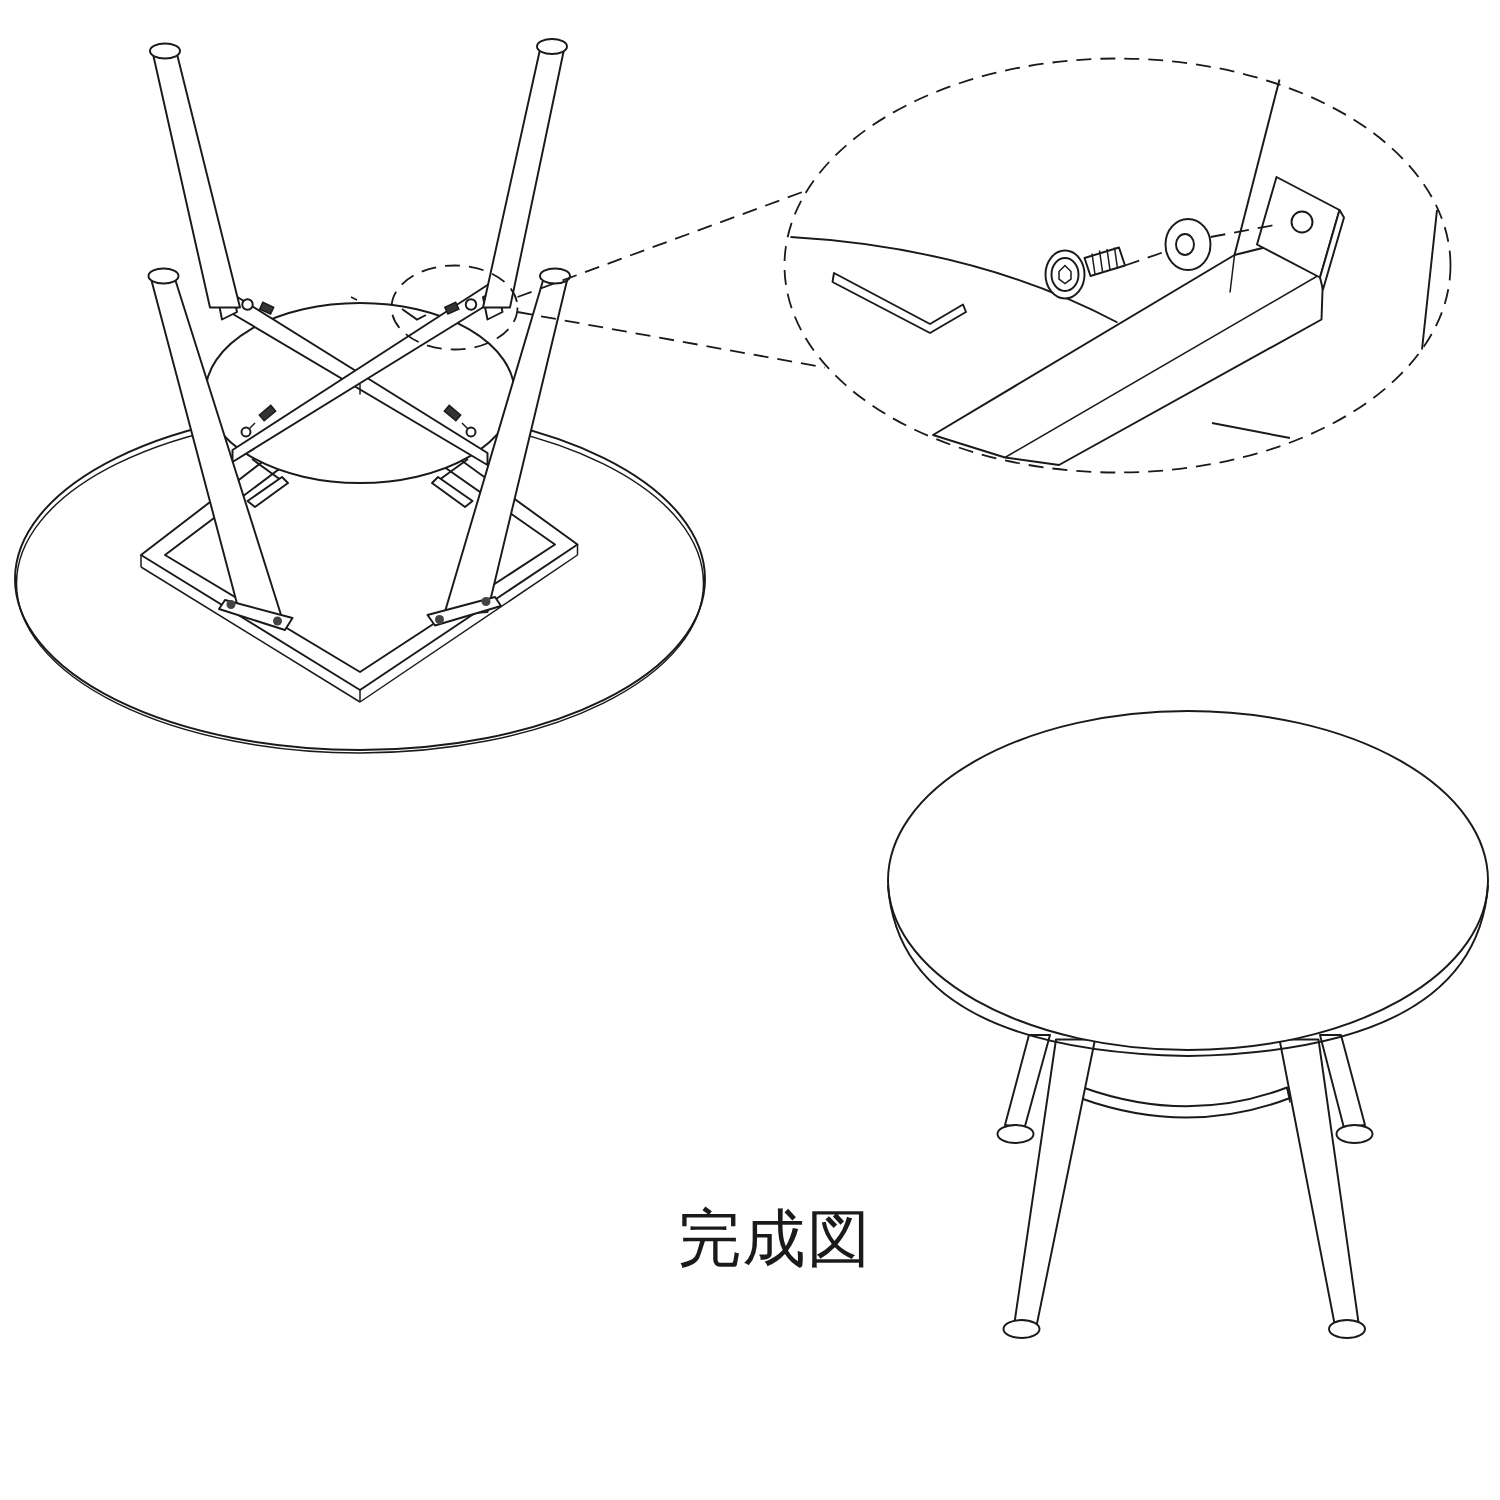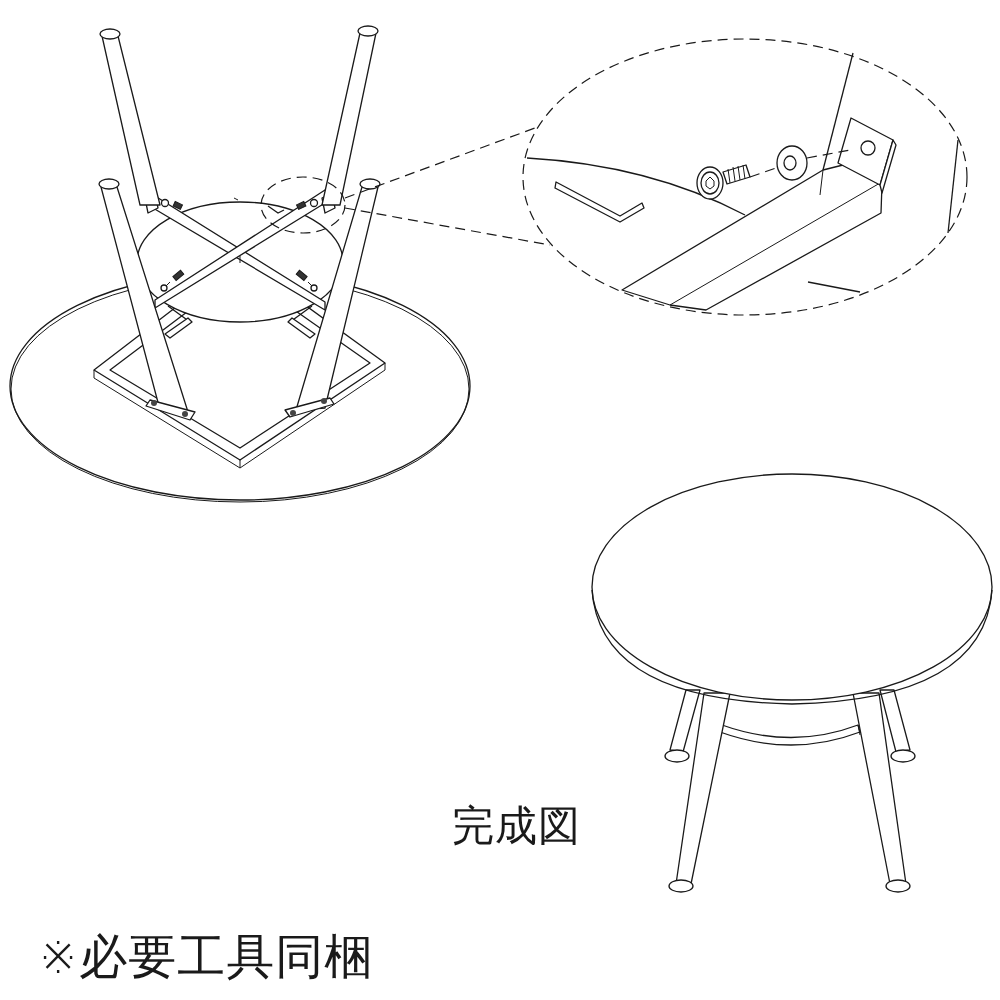--- a/index.html
+++ b/index.html
@@ -214,14 +214,13 @@
 
       <g>
         <ellipse class="ln" cx="792" cy="587" rx="200" ry="113"></ellipse>
         <path class="ln-nofill" d="M592,590 Q600,700 792,704 Q984,700 992,590"></path>
       </g>
     </g>
   </svg>
 
   <div class="label label-complete">完成図</div>
 
-  <div class="label label-tools">※必要工具同梱</div>
 </div>
 
 </body></html>

